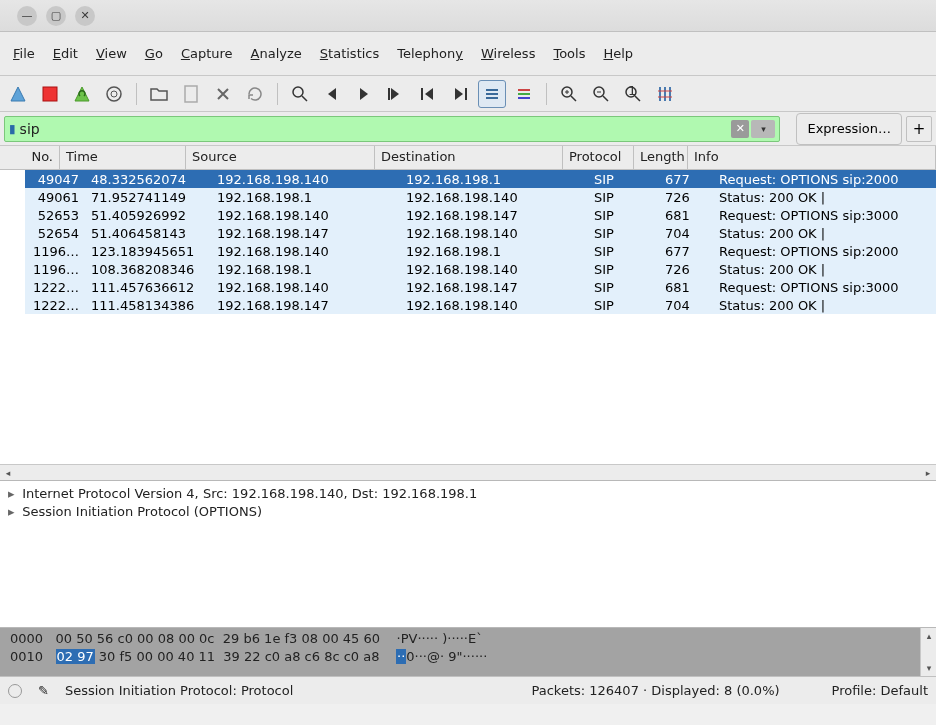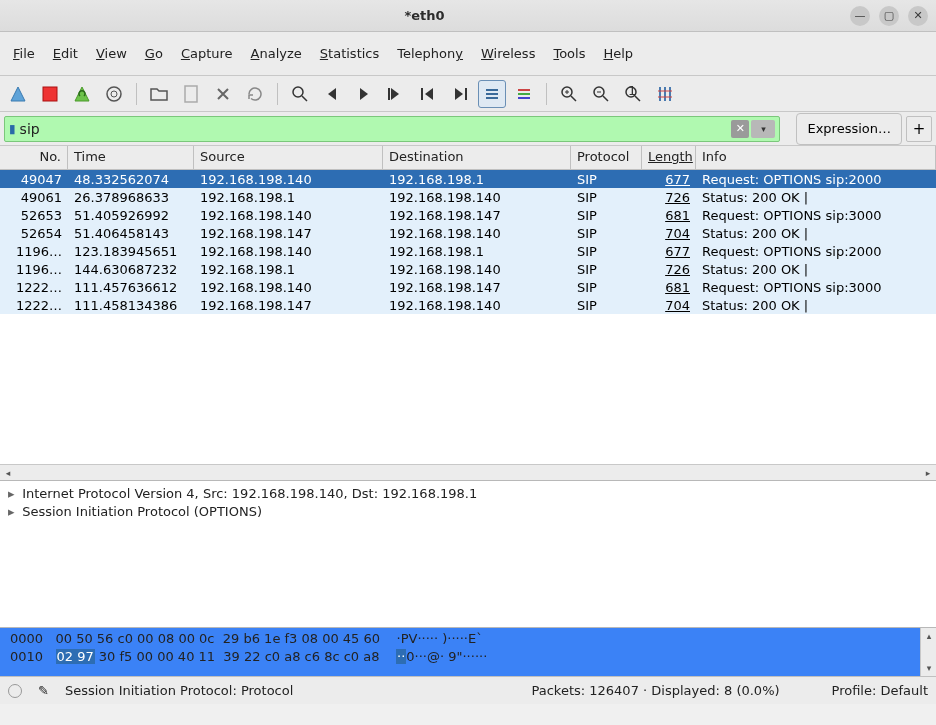--- a/index.html
+++ b/index.html
@@ -17,45 +17,44 @@
 .filterinput { flex:1; height:26px; background:#b0f9b0; border:1px solid #7bc77b; border-radius:2px; display:flex; align-items:center; padding:0 4px; }
 .filterinput input { flex:1; background:transparent; border:none; outline:none; font-size:14px; color:#222; padding:0 4px;}
 .xbtn { width:18px; height:18px; background:#9a9a9a; color:#fff; display:flex; align-items:center; justify-content:center; border-radius:2px; font-size:11px; margin-left:4px;}
 .droparrow{ width:24px; height:18px; background:#b8b8b8; margin-left:2px; border-radius:2px; display:flex;align-items:center;justify-content:center;font-size:9px;color:#333;}
 .exprbtn { height:32px; padding:0 10px; border:1px solid #c0c0c0; border-radius:4px; background:#ececec; display:flex; align-items:center; }
 .plusbtn { width:26px; height:26px; border:1px solid #c0c0c0; border-radius:2px; background:#ececec; display:flex; align-items:center; justify-content:center; font-size:15px;}
 .pktlist { flex:0 0 335px; background:#fff; border-bottom:1px solid #b8b8b8; display:flex; flex-direction:column; position:relative; }
 .hdr { display:flex; height:24px; background:#ececec; border-bottom:1px solid #c0c0c0; }
 .hdr div { border-right:1px solid #c0c0c0; padding:3px 6px; color:#222; white-space:nowrap; overflow:hidden; }
 .rows { font-family:"DejaVu Sans Mono","Courier New",monospace; font-size:13px; }
-.row { display:flex; height:18px; align-items:center; white-space:pre; overflow:hidden;}
+.row { display:flex; height:18px; align-items:center; white-space:pre; overflow:hidden;margin-left:25px;}
 .row.sel { background:#2d6db3; color:#fff; }
 .row.alt { background:#e3f0fb; }
 .cell { padding:0 6px; overflow:hidden; }
-.c-no{width:68px;text-align:right;} .c-time{width:126px;} .c-src{width:189px;} .c-dst{width:188px;} .c-prot{width:71px;} .c-len{width:54px;text-align:right;text-decoration:underline;} .c-info{flex:1;}
+.c-no{width:60px;text-align:right;} .c-time{width:126px;} .c-src{width:189px;} .c-dst{width:188px;} .c-prot{width:71px;} .c-len{width:54px;text-align:left;} .c-info{flex:1;}
 .hscroll { height:16px; background:#ececec; border-top:1px solid #c8c8c8; position:relative; }
 .hscroll .arrow { position:absolute; top:0; width:16px; height:16px; display:flex;align-items:center;justify-content:center;font-size:9px;color:#555;}
 .hscroll .arrow.left{left:0;} .hscroll .arrow.right{right:0;}
 .details { flex:0 0 147px; background:#fff; border-bottom:1px solid #b8b8b8; font-family:"DejaVu Sans Mono","Courier New",monospace; font-size:13px; padding:4px 8px; overflow:hidden; }
 .details .line { white-space:pre; color:#222; line-height:18px; }
 .tri { display:inline-block; width:10px; color:#666; }
-.hexpane { flex:0 0 48px; background:#3b82f6; font-family:"DejaVu Sans Mono","Courier New",monospace; font-size:13px; padding:2px 10px; position:relative; }
+.hexpane { flex:0 0 48px; background:#a3a3a3; font-family:"DejaVu Sans Mono","Courier New",monospace; font-size:13px; padding:2px 10px; position:relative; }
 .hexline { white-space:pre; line-height:18px; color:#222;}
 .hexsel { background:#2d6db3; color:#fff; padding:0 1px;}
 .hexvscroll {position:absolute; right:0; top:0; bottom:0; width:16px; background:#ececec; border-left:1px solid #c8c8c8;}
 .hexvscroll .arrow{width:16px;height:16px;display:flex;align-items:center;justify-content:center;font-size:9px;color:#555;}
 .statusbar { height:28px; background:#ececec; border-top:1px solid #c0c0c0; display:flex; align-items:center; padding:0 8px; gap:16px; color:#222;}
 .statusbar .spacer { flex:1; }
 svg { display:block; }
 </style>
 </head>
 <body>
 
 <div class="titlebar">
-  <span class="title">*eth0</span>
   <span class="winbtn">—</span>
   <span class="winbtn">▢</span>
   <span class="winbtn">✕</span>
 </div>
 
 <div class="menubar">
   <span><u>F</u>ile</span>
   <span><u>E</u>dit</span>
   <span><u>V</u>iew</span>
   <span><u>G</u>o</span>
@@ -213,25 +212,25 @@
     <div class="c-no">No.</div>
     <div class="c-time">Time</div>
     <div class="c-src">Source</div>
     <div class="c-dst">Destination</div>
     <div class="c-prot">Protocol</div>
     <div class="c-len">Length</div>
     <div class="c-info">Info</div>
   </div>
   <div class="rows" id="rows">
       <div class="row sel"><span class="cell c-no">49047</span><span class="cell c-time">48.332562074</span><span class="cell c-src">192.168.198.140</span><span class="cell c-dst">192.168.198.1</span><span class="cell c-prot">SIP</span><span class="cell c-len">677</span><span class="cell c-info">Request: OPTIONS sip:2000</span></div>
-      <div class="row alt"><span class="cell c-no">49061</span><span class="cell c-time">26.378968633</span><span class="cell c-src">192.168.198.1</span><span class="cell c-dst">192.168.198.140</span><span class="cell c-prot">SIP</span><span class="cell c-len">726</span><span class="cell c-info">Status: 200 OK |</span></div>
+      <div class="row alt"><span class="cell c-no">49061</span><span class="cell c-time">71.952741149</span><span class="cell c-src">192.168.198.1</span><span class="cell c-dst">192.168.198.140</span><span class="cell c-prot">SIP</span><span class="cell c-len">726</span><span class="cell c-info">Status: 200 OK |</span></div>
       <div class="row alt"><span class="cell c-no">52653</span><span class="cell c-time">51.405926992</span><span class="cell c-src">192.168.198.140</span><span class="cell c-dst">192.168.198.147</span><span class="cell c-prot">SIP</span><span class="cell c-len">681</span><span class="cell c-info">Request: OPTIONS sip:3000</span></div>
       <div class="row alt"><span class="cell c-no">52654</span><span class="cell c-time">51.406458143</span><span class="cell c-src">192.168.198.147</span><span class="cell c-dst">192.168.198.140</span><span class="cell c-prot">SIP</span><span class="cell c-len">704</span><span class="cell c-info">Status: 200 OK |</span></div>
       <div class="row alt"><span class="cell c-no">1196…</span><span class="cell c-time">123.183945651</span><span class="cell c-src">192.168.198.140</span><span class="cell c-dst">192.168.198.1</span><span class="cell c-prot">SIP</span><span class="cell c-len">677</span><span class="cell c-info">Request: OPTIONS sip:2000</span></div>
-      <div class="row alt"><span class="cell c-no">1196…</span><span class="cell c-time">144.630687232</span><span class="cell c-src">192.168.198.1</span><span class="cell c-dst">192.168.198.140</span><span class="cell c-prot">SIP</span><span class="cell c-len">726</span><span class="cell c-info">Status: 200 OK |</span></div>
+      <div class="row alt"><span class="cell c-no">1196…</span><span class="cell c-time">108.368208346</span><span class="cell c-src">192.168.198.1</span><span class="cell c-dst">192.168.198.140</span><span class="cell c-prot">SIP</span><span class="cell c-len">726</span><span class="cell c-info">Status: 200 OK |</span></div>
       <div class="row alt"><span class="cell c-no">1222…</span><span class="cell c-time">111.457636612</span><span class="cell c-src">192.168.198.140</span><span class="cell c-dst">192.168.198.147</span><span class="cell c-prot">SIP</span><span class="cell c-len">681</span><span class="cell c-info">Request: OPTIONS sip:3000</span></div>
       <div class="row alt"><span class="cell c-no">1222…</span><span class="cell c-time">111.458134386</span><span class="cell c-src">192.168.198.147</span><span class="cell c-dst">192.168.198.140</span><span class="cell c-prot">SIP</span><span class="cell c-len">704</span><span class="cell c-info">Status: 200 OK |</span></div>
     </div>
   <div style="flex:1"></div>
   <div class="hscroll">
       <span class="arrow left">◂</span>
       <span class="arrow right">▸</span>
     </div>
 </div>
 

